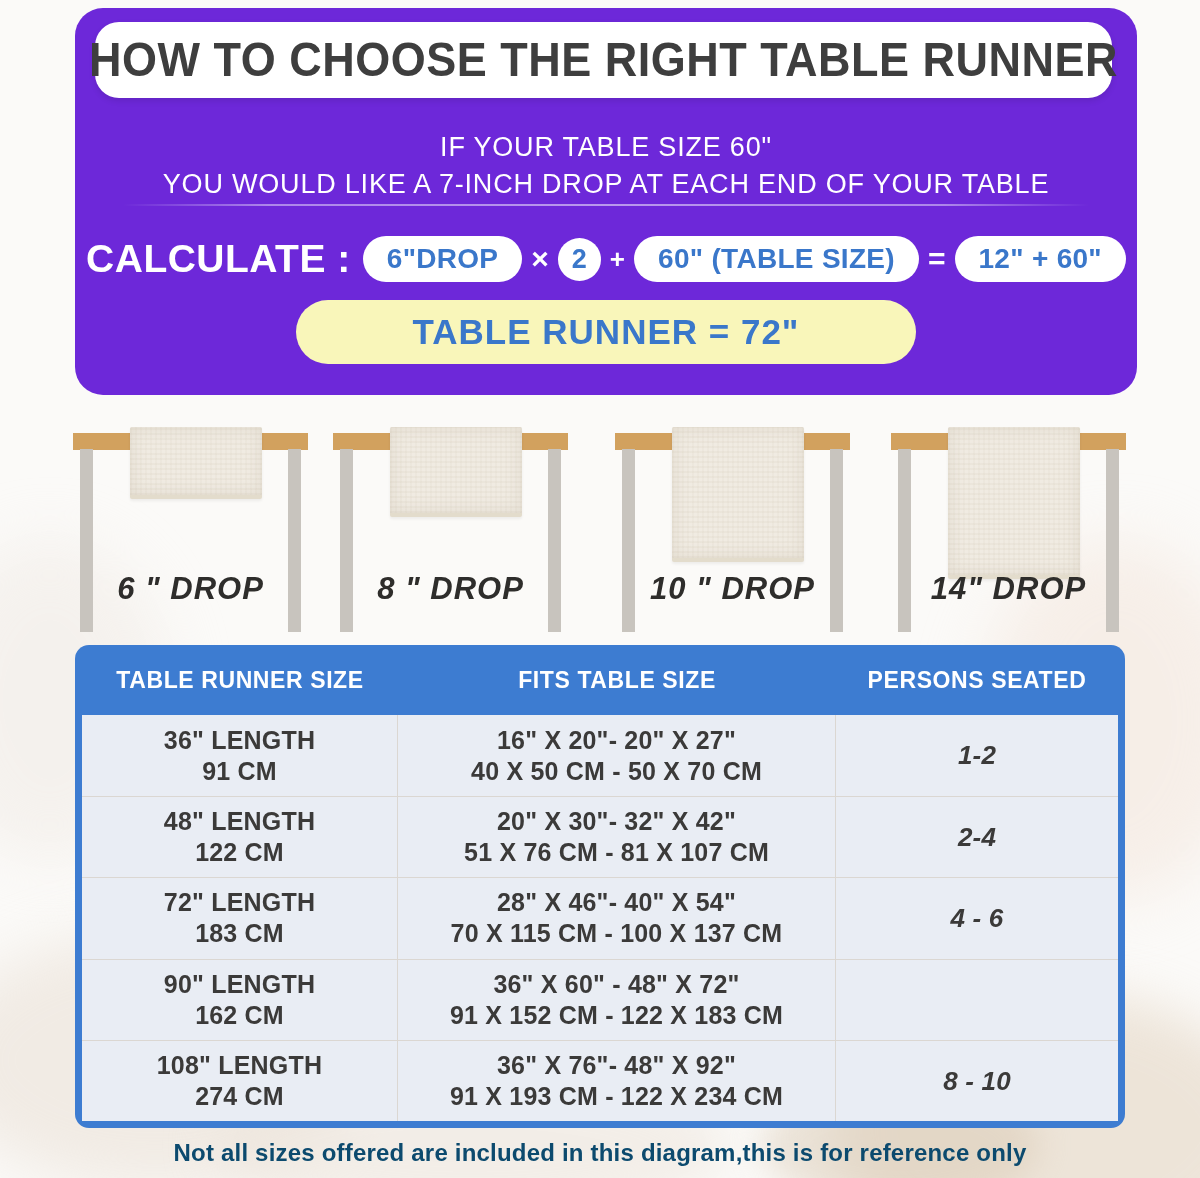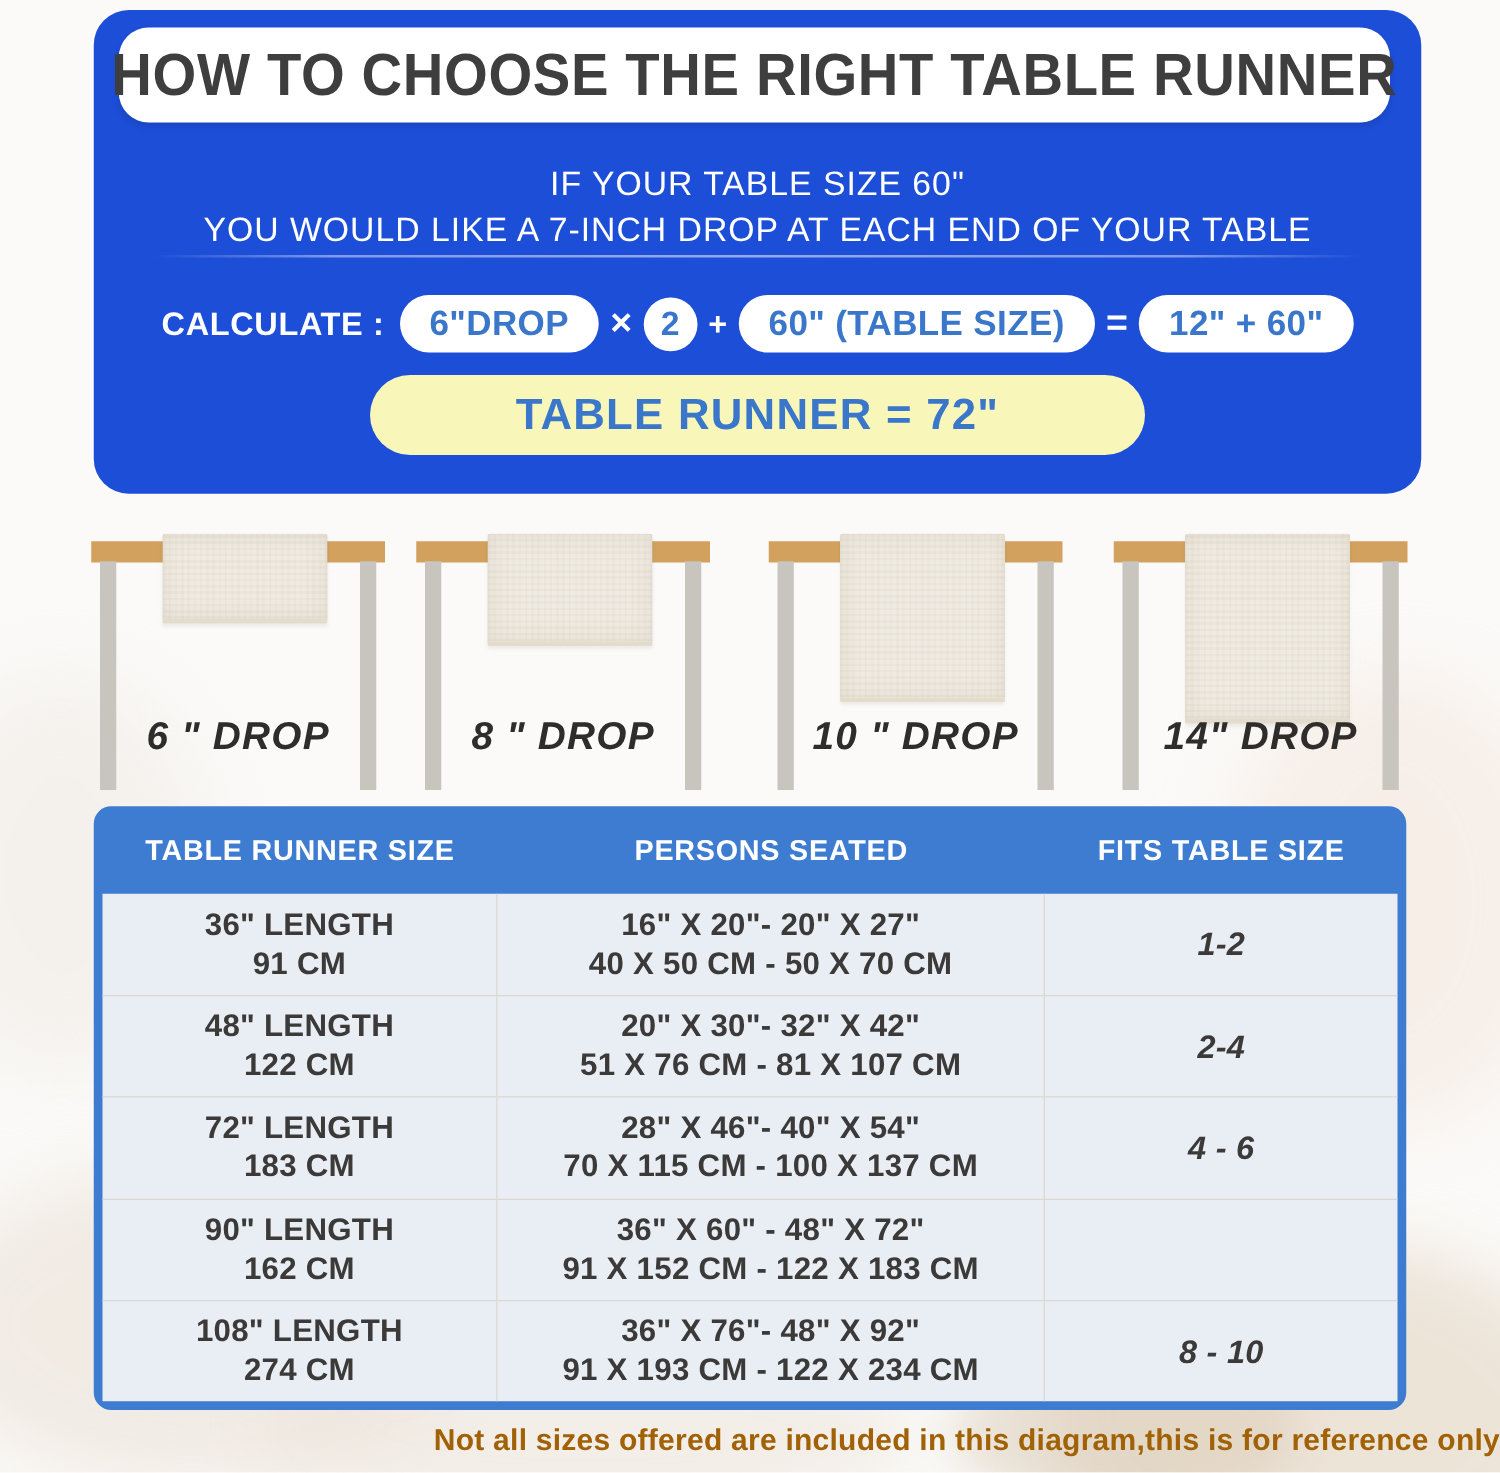--- a/index.html
+++ b/index.html
@@ -16,21 +16,21 @@
   .b1 { left: -60px; top: 930px; width: 430px; height: 260px; background: #e9dfd4; filter: blur(28px); opacity: .55; }
   .b2 { right: -70px; top: 990px; width: 440px; height: 280px; background: #e4d6c4; filter: blur(26px); opacity: .6; }
   .b3 { right: -50px; top: 540px; width: 270px; height: 360px; background: #f2e3d8; filter: blur(32px); opacity: .5; }
   .b4 { left: 210px; top: 1070px; width: 520px; height: 150px; background: #ebe2d8; filter: blur(24px); opacity: .5; }
   .b5 { right: 160px; top: 1080px; width: 280px; height: 130px; background: #d8c8b2; filter: blur(16px); opacity: .45; }
   .b6 { left: -70px; top: 540px; width: 240px; height: 320px; background: #efe9e3; filter: blur(30px); opacity: .5; }
 
   
   .hero {
     position: absolute; left: 75px; top: 8px; width: 1062px; height: 387px;
-    background: #1d4ed8; border-radius: 28px;
+    background: #6d28d9; border-radius: 28px;
   }
   .title-box {
     position: absolute; left: 20px; top: 14px; width: 1017px; height: 76px;
     background: #ffffff; border-radius: 24px;
     display: flex; align-items: center; justify-content: center;
     box-shadow: 0 3px 6px rgba(0,0,0,.10);
   }
   .title-box h1 {
     font-size: 45px; font-weight: 700; color: #3e3e3e; letter-spacing: .5px;
     transform: scaleY(1.06); white-space: nowrap;
@@ -40,21 +40,21 @@
   .intro.l2 { top: 161px; font-size: 27px; }
   .hr-glow {
     position: absolute; top: 196px; left: 48px; right: 48px; height: 2px; opacity: .55;
     background: linear-gradient(90deg, rgba(255,255,255,0) 0%, rgba(255,255,255,.8) 15%,
                 rgba(255,255,255,.95) 50%, rgba(255,255,255,.8) 85%, rgba(255,255,255,0) 100%);
   }
   .calc-row {
     position: absolute; top: 222px; left: 0; right: 0; height: 58px;
     display: flex; align-items: center; justify-content: center; gap: 9px;
   }
-  .calc-label { font-size: 26px; font-weight: 700; color: #ffffff; letter-spacing: .5px; margin-right: 3px; }
+  .calc-label { font-size: 39px; font-weight: 700; color: #ffffff; letter-spacing: .5px; margin-right: 3px; }
   .pill {
     background: #ffffff; color: #3a77ca; font-weight: 700; font-size: 28px;
     padding: 7px 24px; border-radius: 999px; white-space: nowrap; letter-spacing: .3px;
   }
   .op { color: #ffffff; font-size: 30px; font-weight: 700; }
   .op.small { font-size: 26px; }
   .circle {
     width: 43px; height: 43px; border-radius: 50%; background: #ffffff; color: #3a77ca;
     display: flex; align-items: center; justify-content: center; font-size: 27px; font-weight: 700;
   }
@@ -112,22 +112,22 @@
   .cell {
     display: flex; flex-direction: column; justify-content: center; align-items: center;
     font-weight: 700; font-size: 25px; color: #3b3a39; line-height: 1.24; letter-spacing: .2px;
     text-align: center; white-space: nowrap;
   }
   .cell.c1, .cell.c2 { border-right: 1px solid #dbd7d2; }
   .cell.c3 { font-size: 26px; font-style: italic; }
 
   
   .footnote {
-    position: absolute; top: 1139px; left: 0; width: 100%; text-align: right;
-    font-size: 24px; font-weight: 700; color: #a16207; letter-spacing: .2px;
+    position: absolute; top: 1139px; left: 0; width: 100%; text-align: center;
+    font-size: 24px; font-weight: 700; color: #0c4a6e; letter-spacing: .2px;
   }
 </style>
 </head>
 <body>
 
 <div class="page">
 
   <div class="bg">
     <div class="blob b1"></div>
     <div class="blob b2"></div>
@@ -184,22 +184,22 @@
     <div class="tabletop"></div>
     <div class="leg left"></div>
     <div class="leg right"></div>
     <div class="runner"></div>
     <div class="fig-label">14" DROP</div>
   </div>
 
   <section class="size-panel">
     <div class="size-header">
       <span>TABLE RUNNER SIZE</span>
+      <span>FITS TABLE SIZE</span>
       <span>PERSONS SEATED</span>
-      <span>FITS TABLE SIZE</span>
     </div>
     <div class="size-body">
 
       <div class="trow">
         <div class="cell c1">
           <div>36" LENGTH</div>
           <div>91 CM</div>
         </div>
         <div class="cell c2">
           <div>16" X 20"- 20" X 27"</div>

